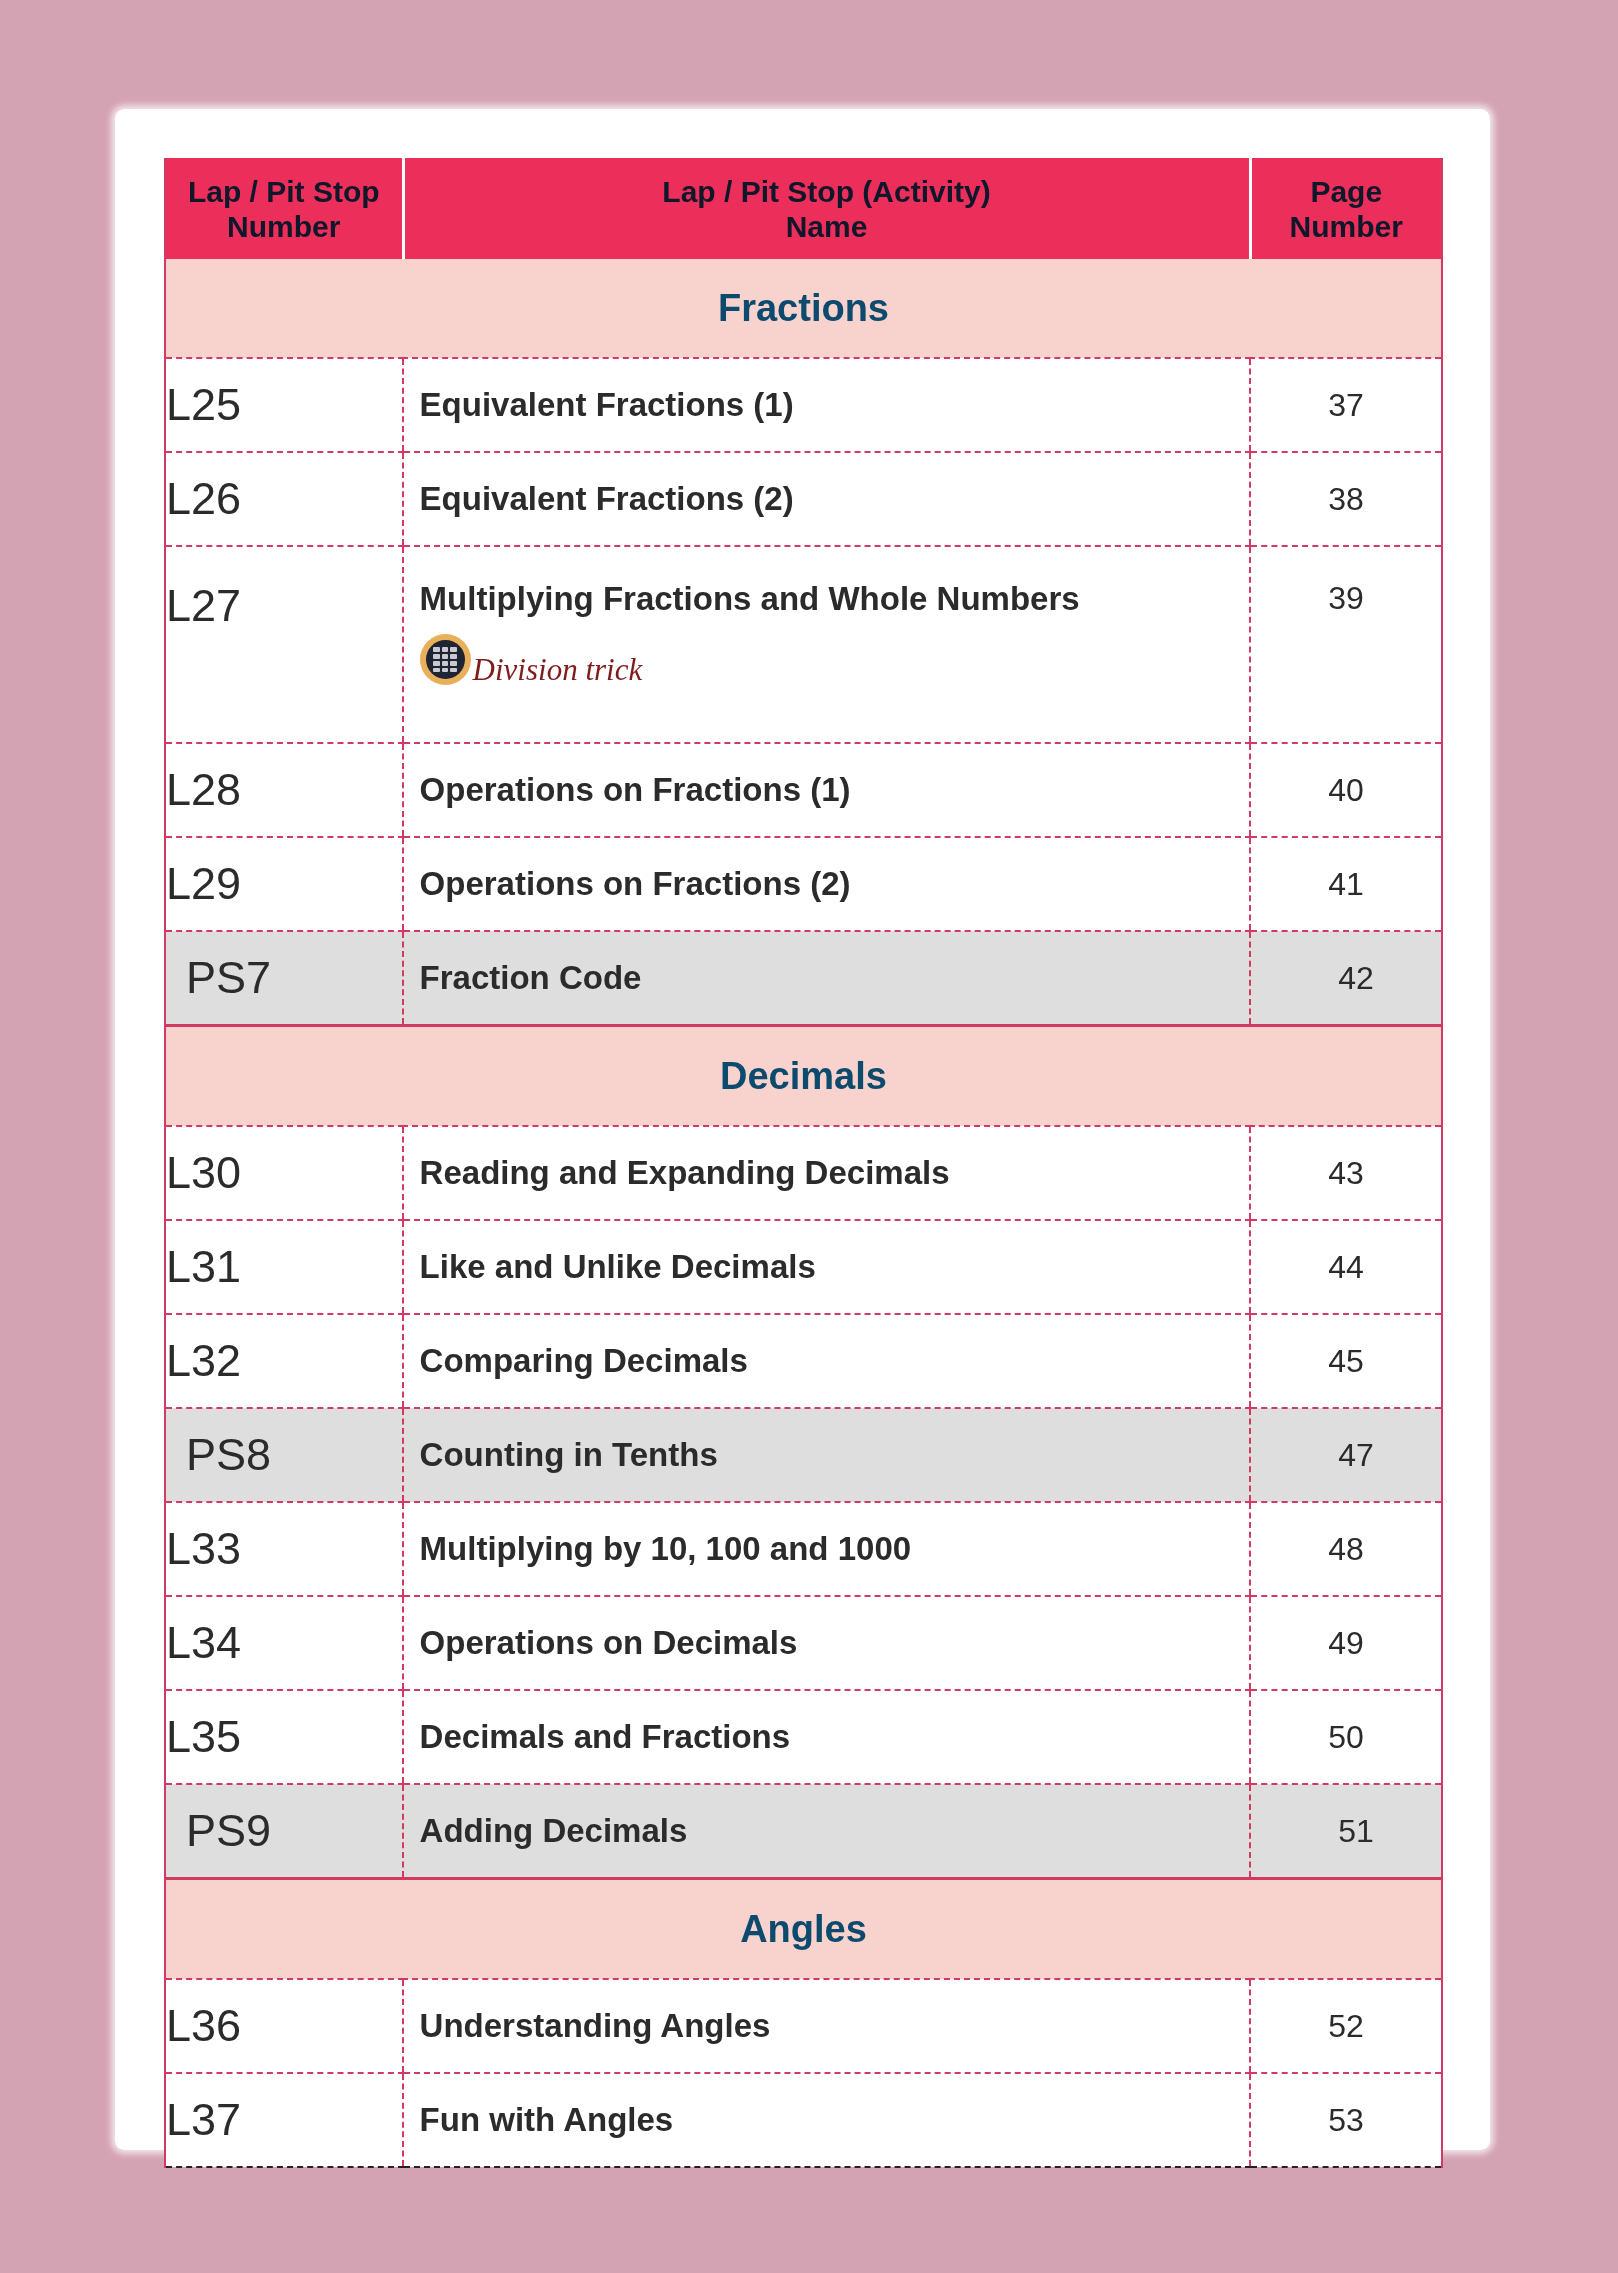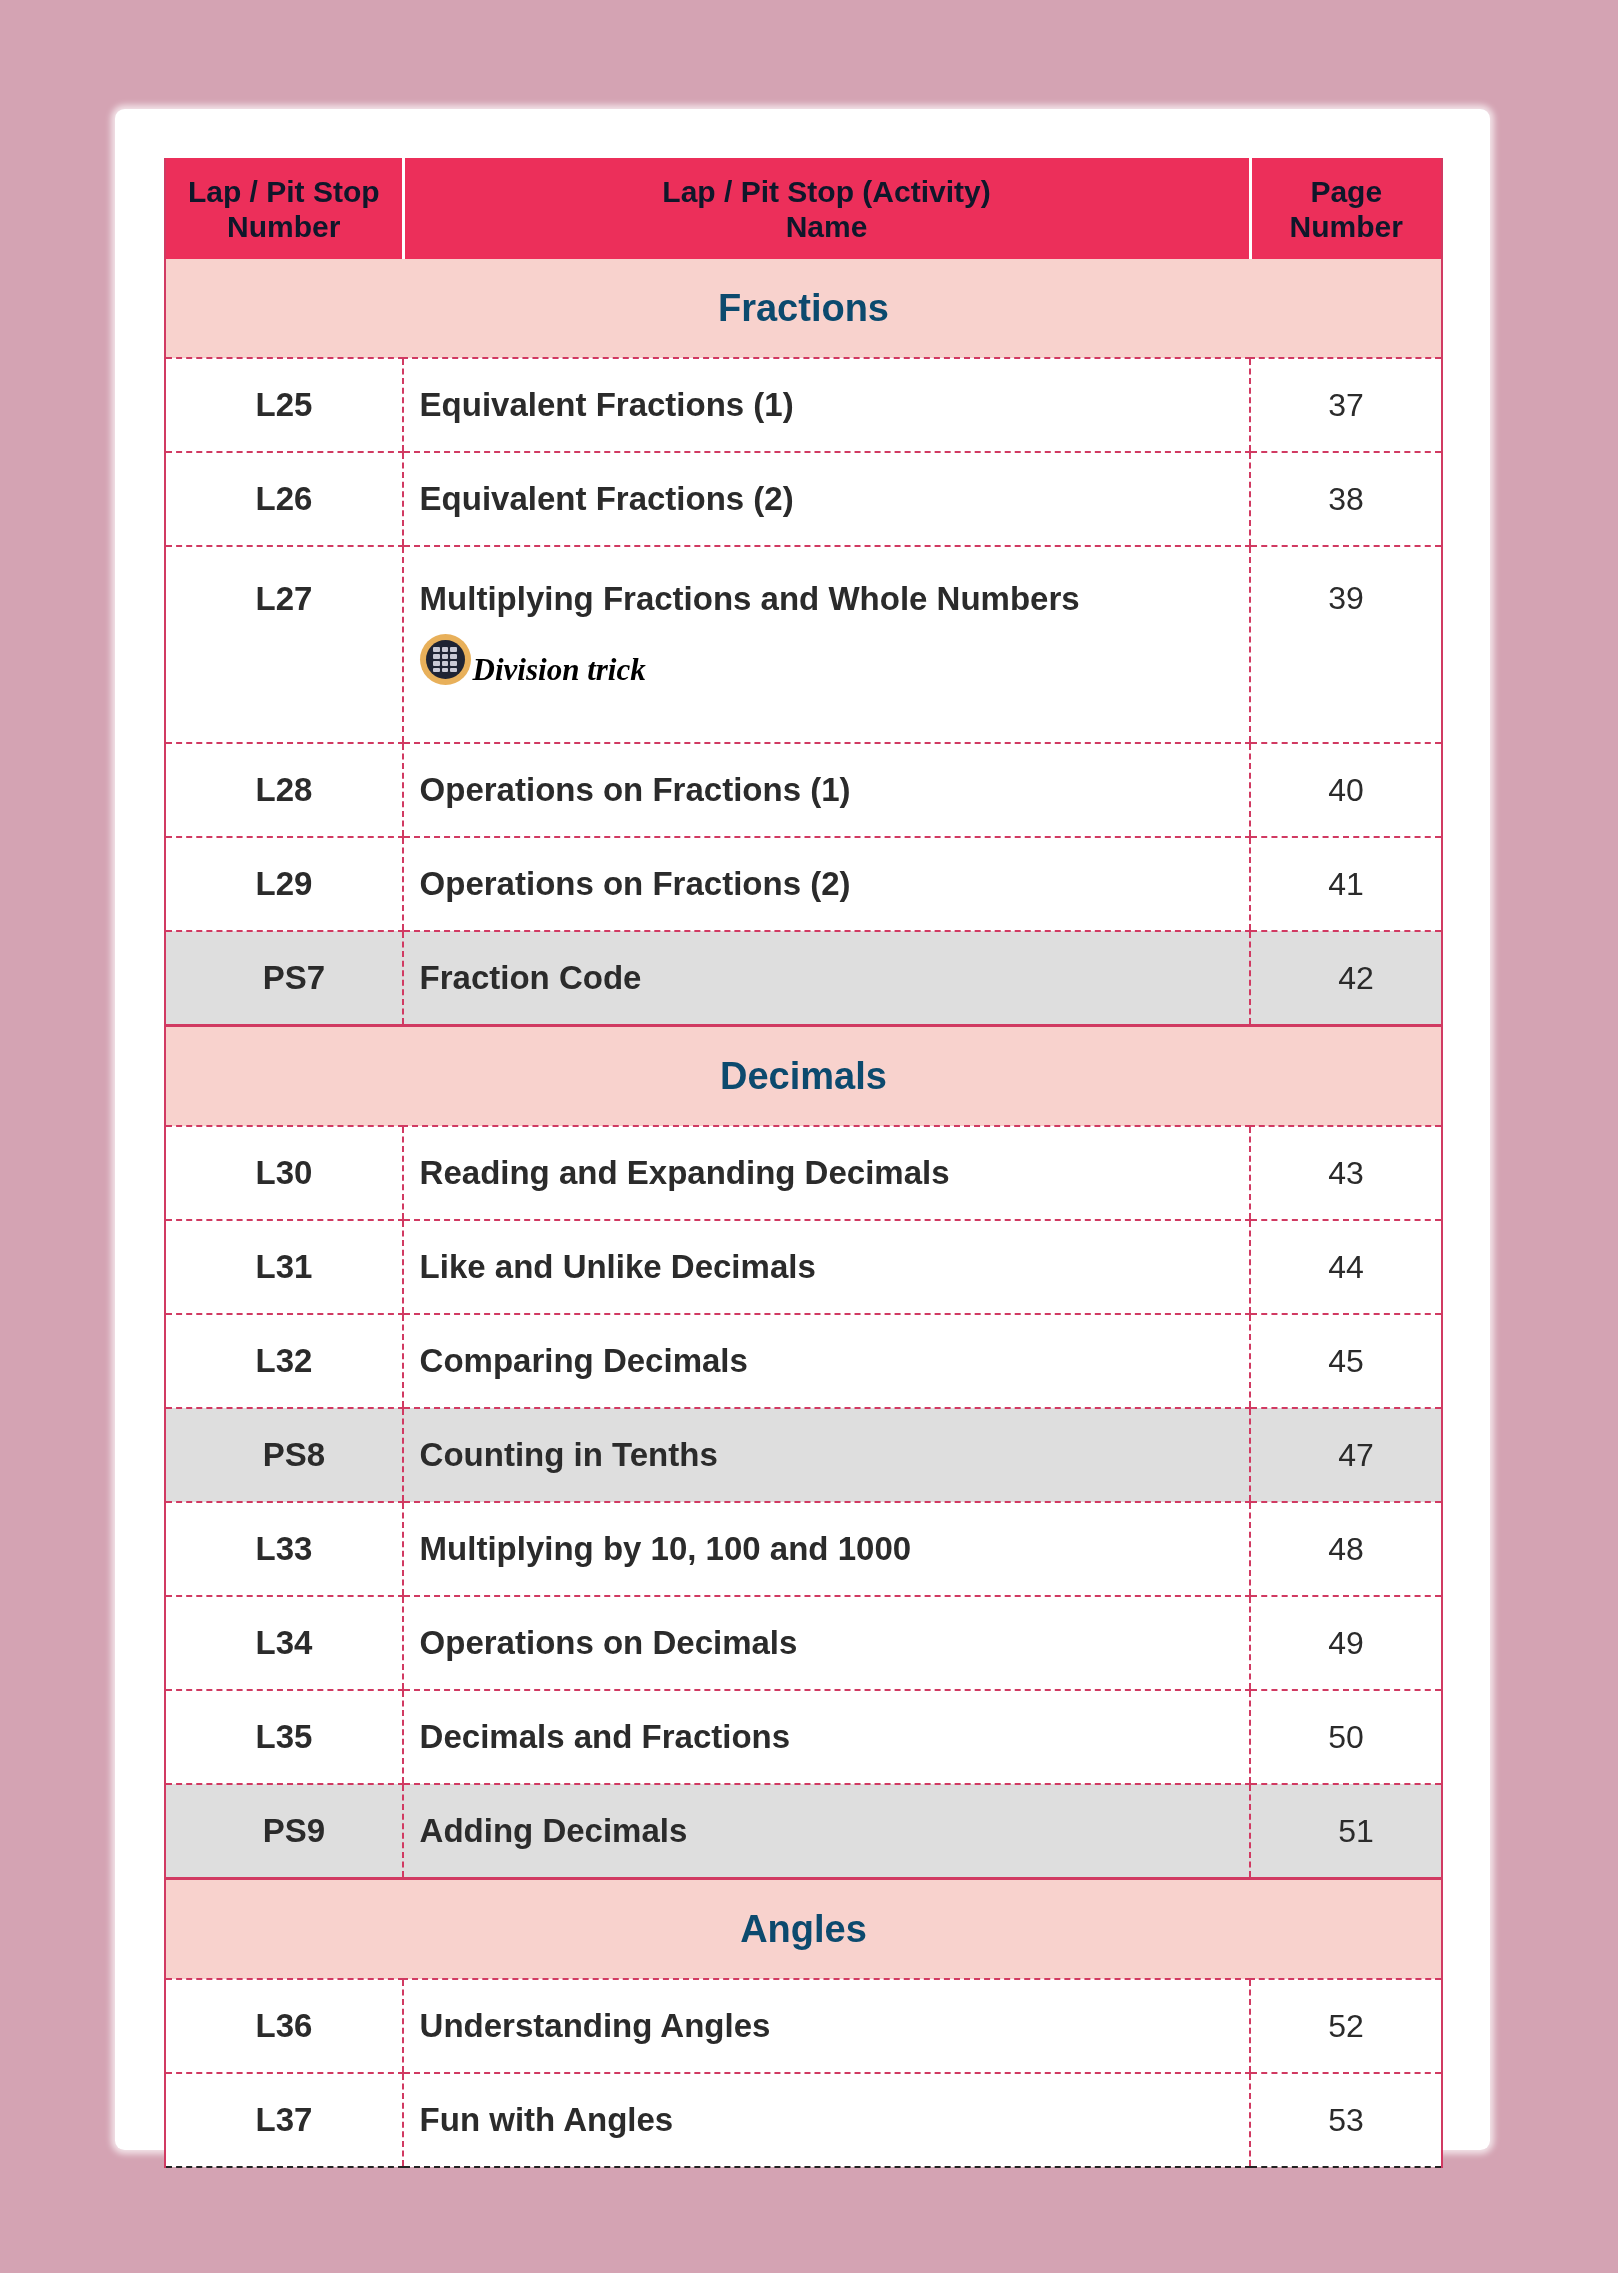--- a/index.html
+++ b/index.html
@@ -77,23 +77,23 @@
     vertical-align: middle;
     color: #2b2b2b;
     border-bottom: 2.9px dashed #D13A62;
     background: #ffffff;
   }
   .entry-row.pitstop td {
     background: #DEDEDE;
     padding-left: 20px;
   }
   .entry-row td.num {
-    text-align: center;
-    font-weight: bold;
-    font-size: 33px;
+    text-align: left;
+    font-weight: normal;
+    font-size: 45px;
   }
   .entry-row td.name {
     text-align: left;
     font-weight: bold;
     font-size: 33px;
     padding-left: 15.6px;
     border-left: 2.9px dashed #D13A62;
   }
   .entry-row td.page {
     text-align: center;
@@ -139,23 +139,23 @@
     align-content: center;
     justify-content: center;
   }
   .trick-icon .inner span {
     background: #c9c9d4;
     border-radius: 1px;
   }
   .trick-label {
     font-family: "Liberation Serif", "DejaVu Serif", serif;
     font-style: italic;
-    font-weight: bold;
+    font-weight: normal;
     font-size: 31px;
-    color: #000000;
+    color: #7f1d1d;
     margin-left: 2px;
     margin-top: 20px;
   }
 </style>
 </head>
 <body>
 
 <div class="card"></div>
 
 <table class="toc-table">

